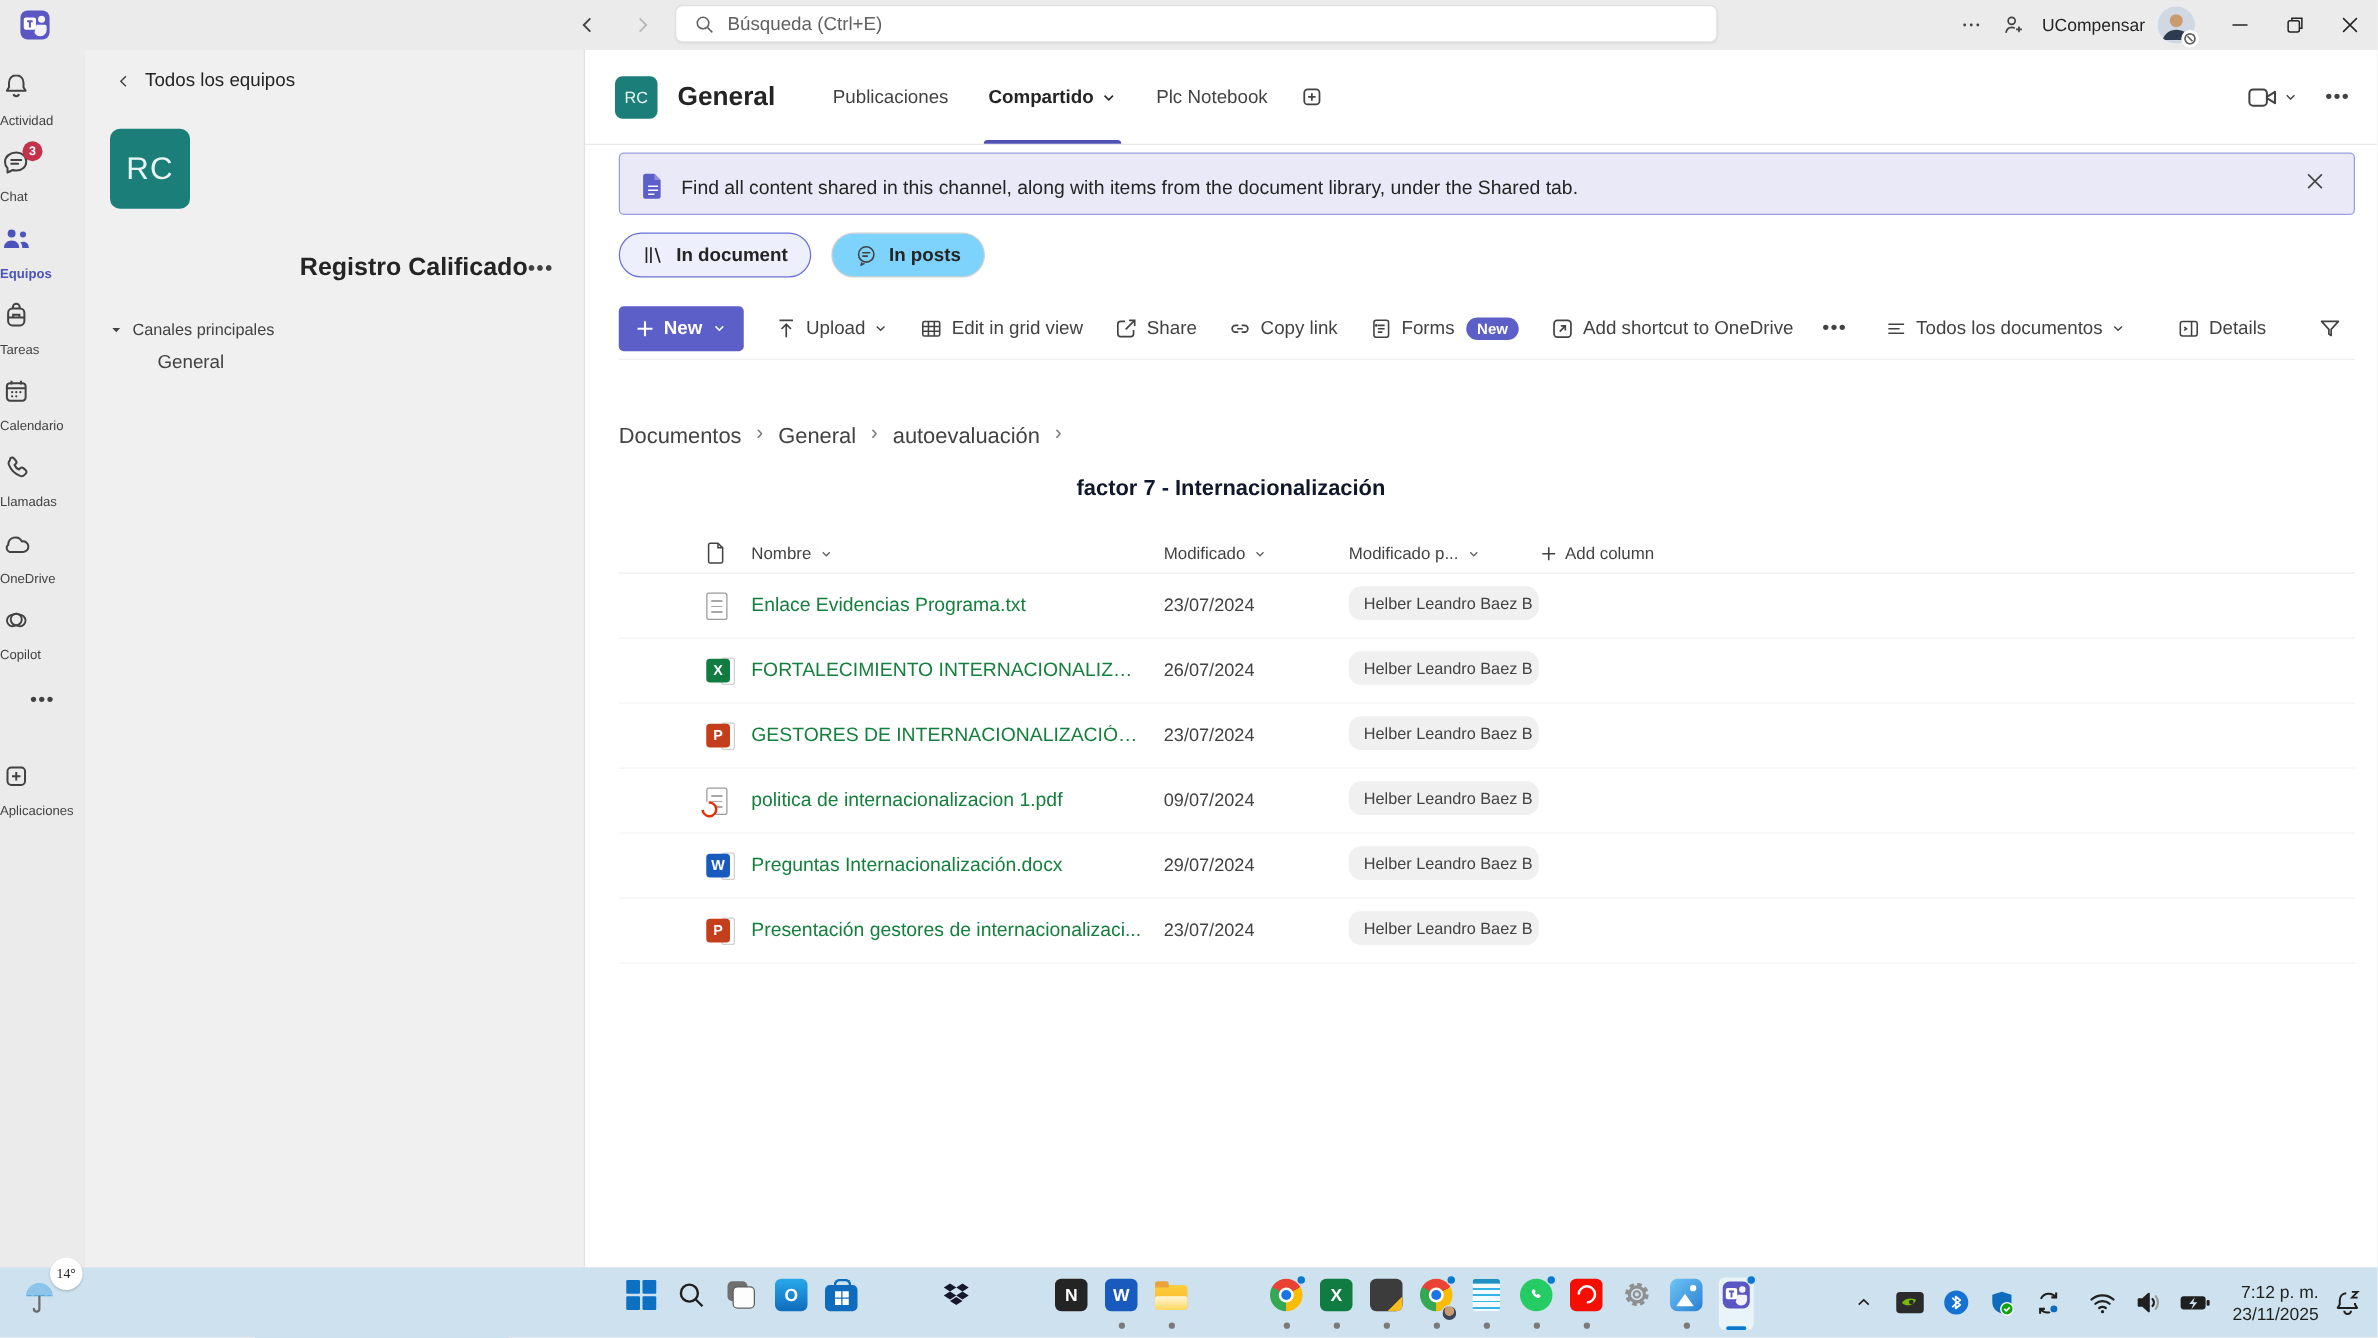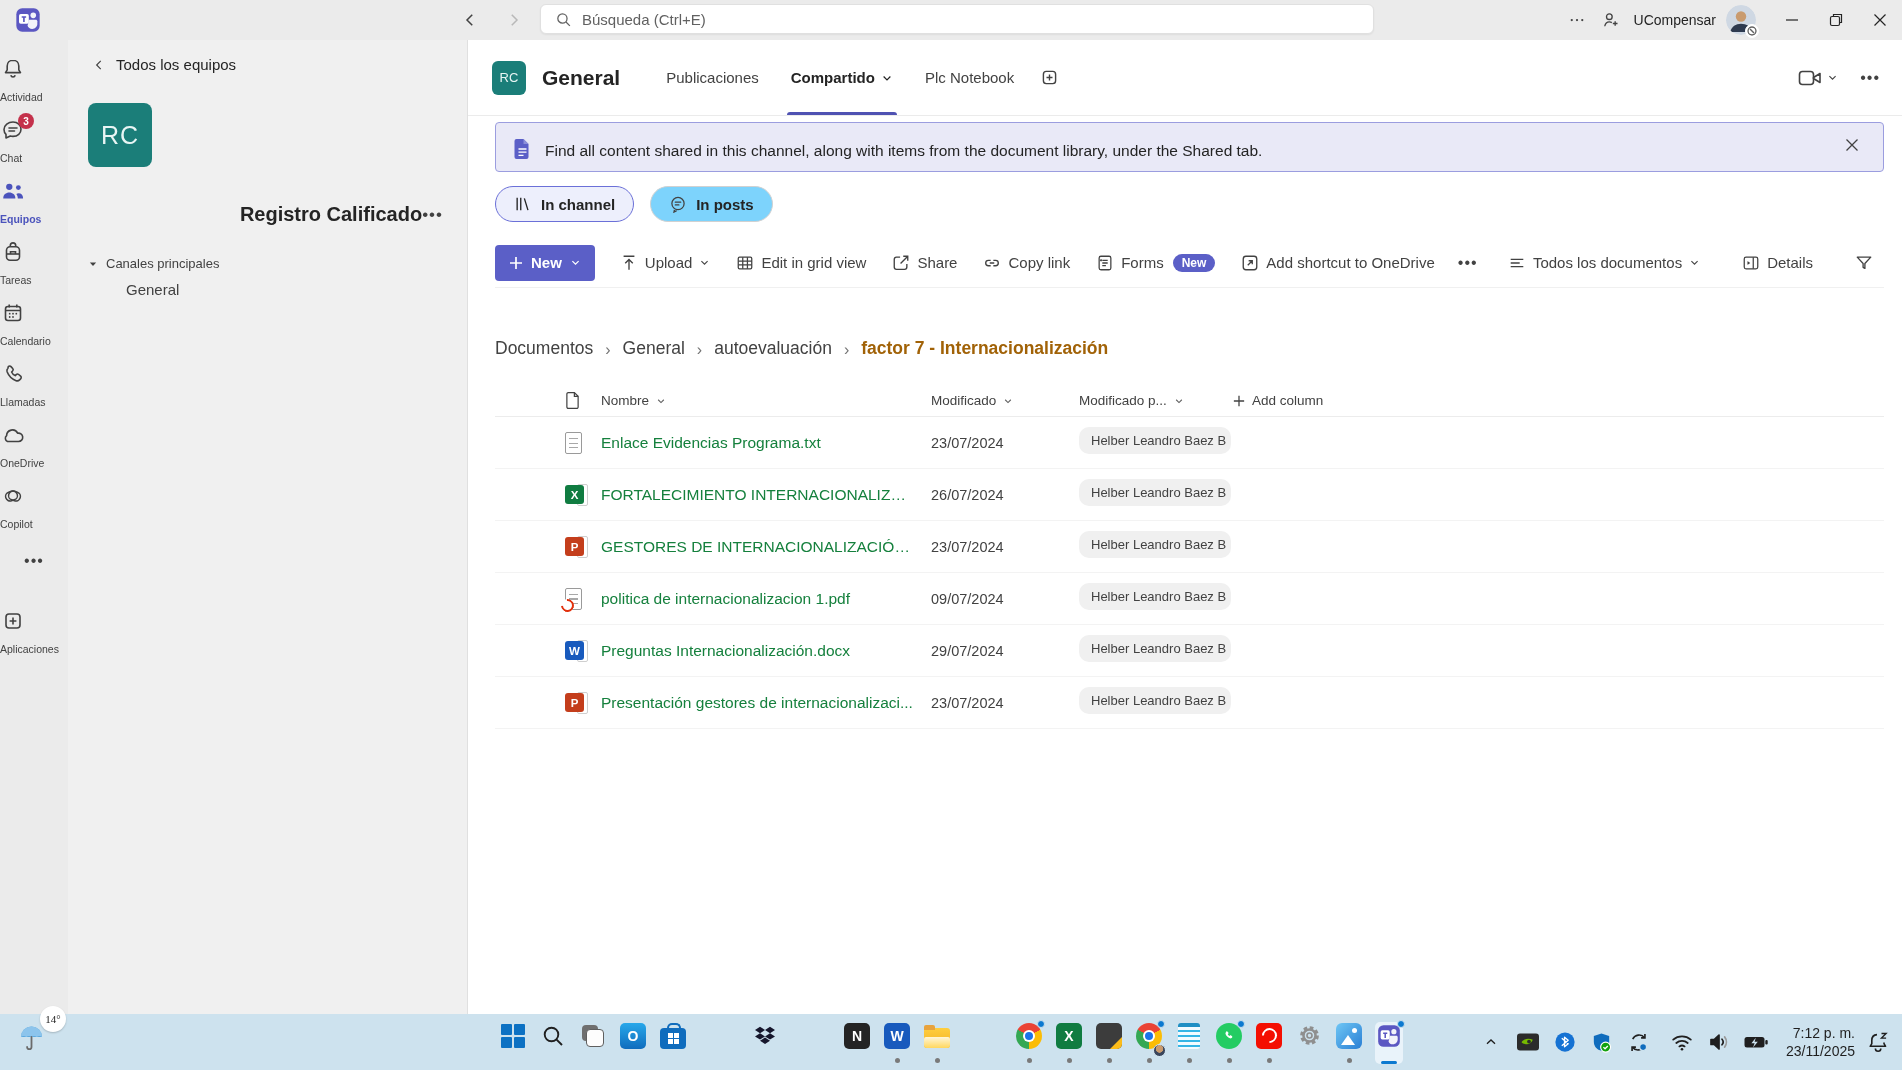--- a/index.html
+++ b/index.html
@@ -85,23 +85,23 @@
     border-bottom:1px solid #f0f0f0; padding-bottom:4px; }
   .new-btn { height:36px; background:#5b5fc7; color:#fff; border-radius:4px; display:flex; align-items:center;
     gap:8px; padding:0 14px; font-size:15px; font-weight:bold; margin-right:10px; }
   .tb-item { height:36px; display:flex; align-items:center; gap:7px; padding:0 11px; font-size:15px;
     color:#424242; border-radius:4px; }
   .new-badge { background:#5b5fc7; color:#fff; font-size:12px; font-weight:bold; border-radius:10px; padding:2px 9px; margin-left:2px; }
   .tb-dots { padding:0 8px; color:#424242; font-size:16px; letter-spacing:1px; }
   .tb-right { margin-left:auto; display:flex; align-items:center; gap:20px; }
 
   
-  .breadcrumb { margin-top:50px; display:flex; align-items:flex-end; font-size:17.5px; color:#424242; }
+  .breadcrumb { margin-top:50px; display:flex; align-items:flex-start; font-size:17.5px; color:#424242; }
   .crumb { cursor:pointer; }
-  .crumb.current { font-weight:bold; color:#a16207; cursor:default; }
+  .crumb.current { font-weight:bold; color:#0f172a; cursor:default;margin-top:42px; }
   .crumb-sep { margin:0 12px; color:#757575; font-size:16px; }
 
   
   .table { margin-top:26px; }
   .trow { display:grid; grid-template-columns:36px 330px 148px 154px 1fr; align-items:center; padding-left:70px; }
   .thead { height:32px; font-size:13.5px; color:#424242; border-bottom:1px solid #ececec; }
   .th { display:flex; align-items:center; gap:7px; cursor:pointer; }
   .tdata { height:52px; border-bottom:1px solid #f3f3f3; cursor:pointer; }
   .fname { font-size:15.5px; color:#15803d; white-space:nowrap; overflow:hidden; text-overflow:ellipsis; padding-right:16px; }
   .fdate { font-size:14.5px; color:#424242; }
@@ -456,21 +456,21 @@
           </button>
         </div>
 
         <div class="pills">
           <button class="pill-btn selected">
             <span>
               <svg width="18" height="18" viewBox="0 0 20 20" fill="none" stroke="#242424" stroke-width="1.5">
                   <path d="M3.5 3v14M7.5 3v14M11.5 3.8l4 13"></path>
                 </svg>
             </span>
-            <span>In channel</span>
+            <span>In document</span>
           </button>
           <button class="pill-btn">
             <span>
               <svg width="18" height="18" viewBox="0 0 20 20" fill="none" stroke="#424242" stroke-width="1.4">
                   <circle cx="10" cy="9.5" r="6.8"></circle>
                   <path d="M6 16.5L5.5 19l3-1.6"></path>
                   <path d="M7 8h6M7 11h4" stroke-linecap="round"></path>
                 </svg>
             </span>
             <span>In posts</span>

